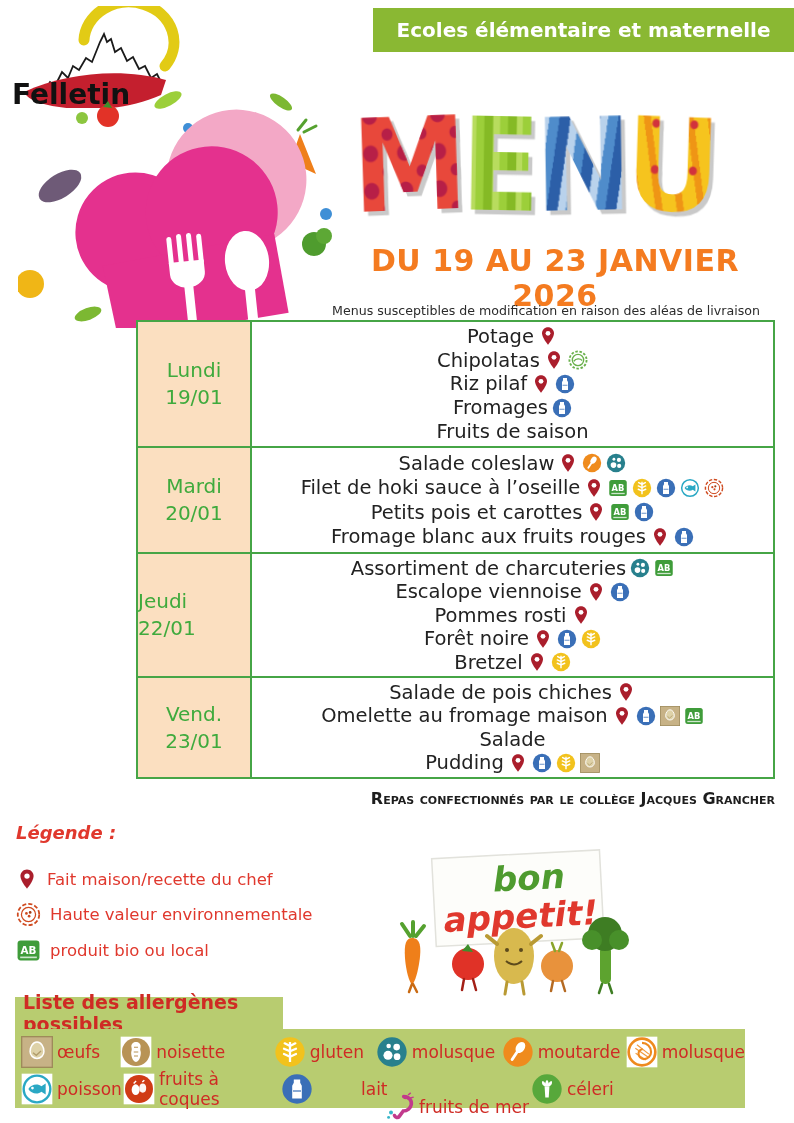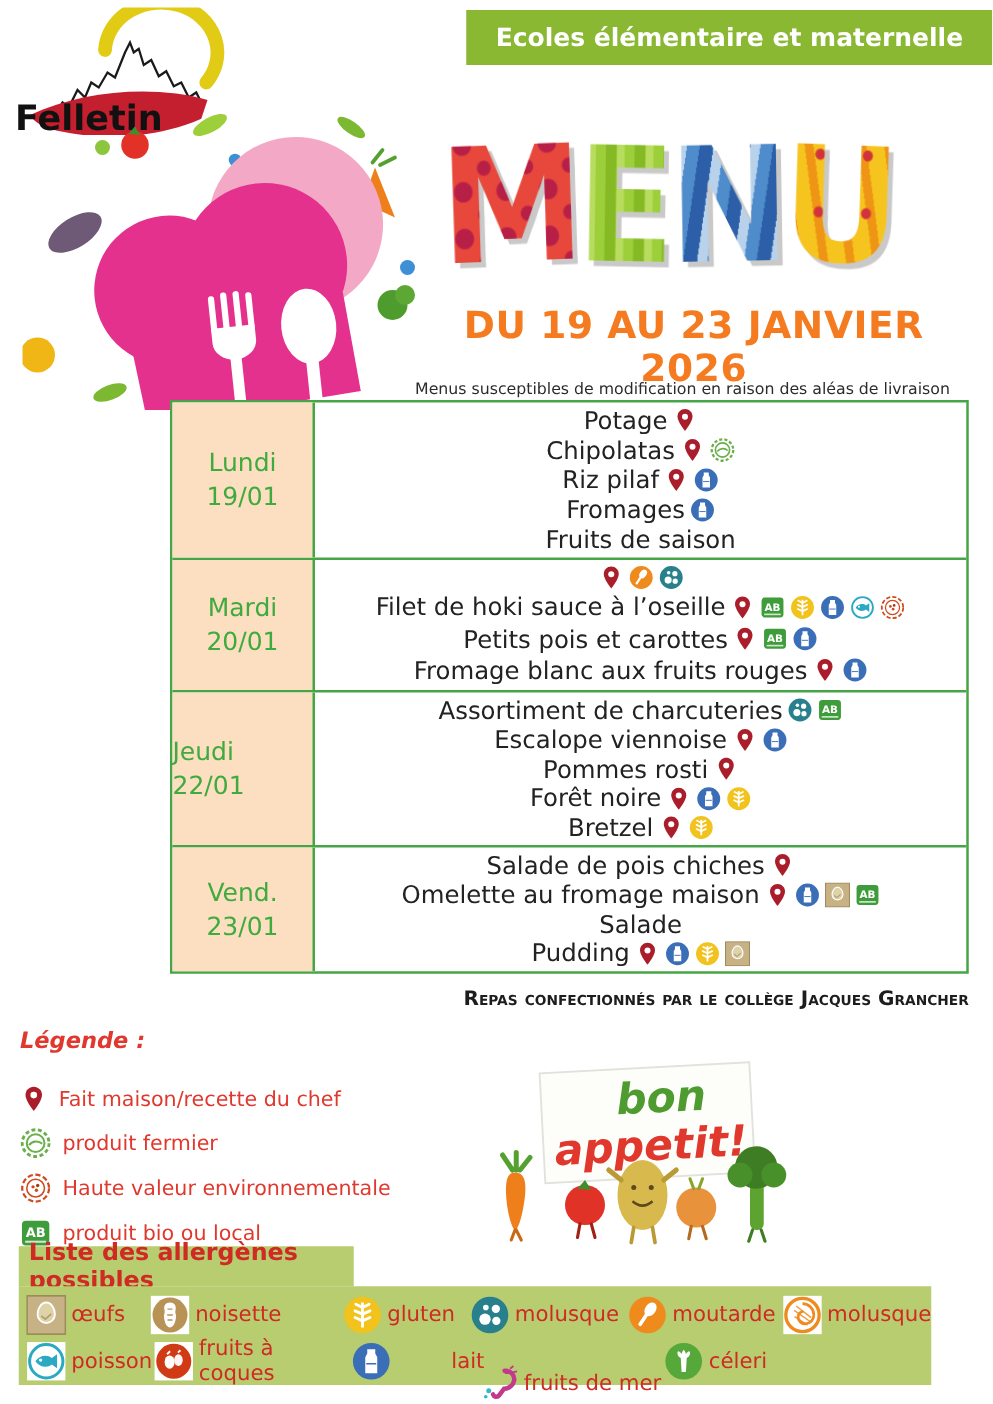--- a/index.html
+++ b/index.html
@@ -223,20 +223,21 @@
           </div>
         </div>
       </div>
       <div class="m-row" style="height: 106px;">
         <div class="day-cell">
           <div>Mardi</div>
           <div>20/01</div>
         </div>
         <div class="items-cell">
           <div class="m-line">
+            <span>Salade coleslaw</span>
             <span class="icon">
               <svg viewBox="0 0 24 24" width="20" height="20">
                 <path d="M12 1.5C8 1.5 4.8 4.7 4.8 8.7c0 5.4 7.2 13.8 7.2 13.8s7.2-8.4 7.2-13.8c0-4-3.2-7.2-7.2-7.2z" fill="#aa1e2c"></path>
                 <circle cx="12" cy="8.8" r="2.9" fill="#fff"></circle>
               </svg>
             </span>
             <span class="icon">
               <svg viewBox="0 0 24 24" width="20" height="20">
                 <circle cx="12" cy="12" r="11" fill="#ef8b1d"></circle>
                 <ellipse cx="13.8" cy="8.6" rx="3.2" ry="4.5" fill="#fff" transform="rotate(35 13.8 8.6)"></ellipse>
@@ -519,30 +520,20 @@
     <div class="legend-title">Légende :</div>
     <div id="legend-items">
         <div class="legend-item">
           <span class="icon">
             <svg viewBox="0 0 24 24" width="22" height="22">
               <path d="M12 1.5C8 1.5 4.8 4.7 4.8 8.7c0 5.4 7.2 13.8 7.2 13.8s7.2-8.4 7.2-13.8c0-4-3.2-7.2-7.2-7.2z" fill="#aa1e2c"></path>
               <circle cx="12" cy="8.8" r="2.9" fill="#fff"></circle>
             </svg>
           </span>
           <span class="lbl">Fait maison/recette du chef</span>
-        </div>
-        <div class="legend-item">
-          <span class="icon">
-            <svg viewBox="0 0 24 24" width="25" height="25">
-              <circle cx="12" cy="12" r="10.3" fill="none" stroke="#69b04b" stroke-width="2.2" stroke-dasharray="3 2"></circle>
-              <circle cx="12" cy="12" r="6.8" fill="none" stroke="#69b04b" stroke-width="1.6"></circle>
-              <path d="M7 13.5c2.5-3.5 7.5-3.5 10-1" stroke="#69b04b" fill="none" stroke-width="1.6"></path>
-            </svg>
-          </span>
-          <span class="lbl">produit fermier</span>
         </div>
         <div class="legend-item">
           <span class="icon">
             <svg viewBox="0 0 24 24" width="25" height="25">
               <circle cx="12" cy="12" r="10.3" fill="#fff" stroke="#cf4a1f" stroke-width="1.7" stroke-dasharray="4 2"></circle>
               <circle cx="12" cy="12" r="6.8" fill="none" stroke="#cf4a1f" stroke-width="1.2"></circle>
               <circle cx="10" cy="11" r="1.3" fill="#cf4a1f"></circle>
               <circle cx="13.6" cy="10" r="1.3" fill="#a33b14"></circle>
               <circle cx="12.6" cy="13.6" r="1.3" fill="#cf4a1f"></circle>
             </svg>

